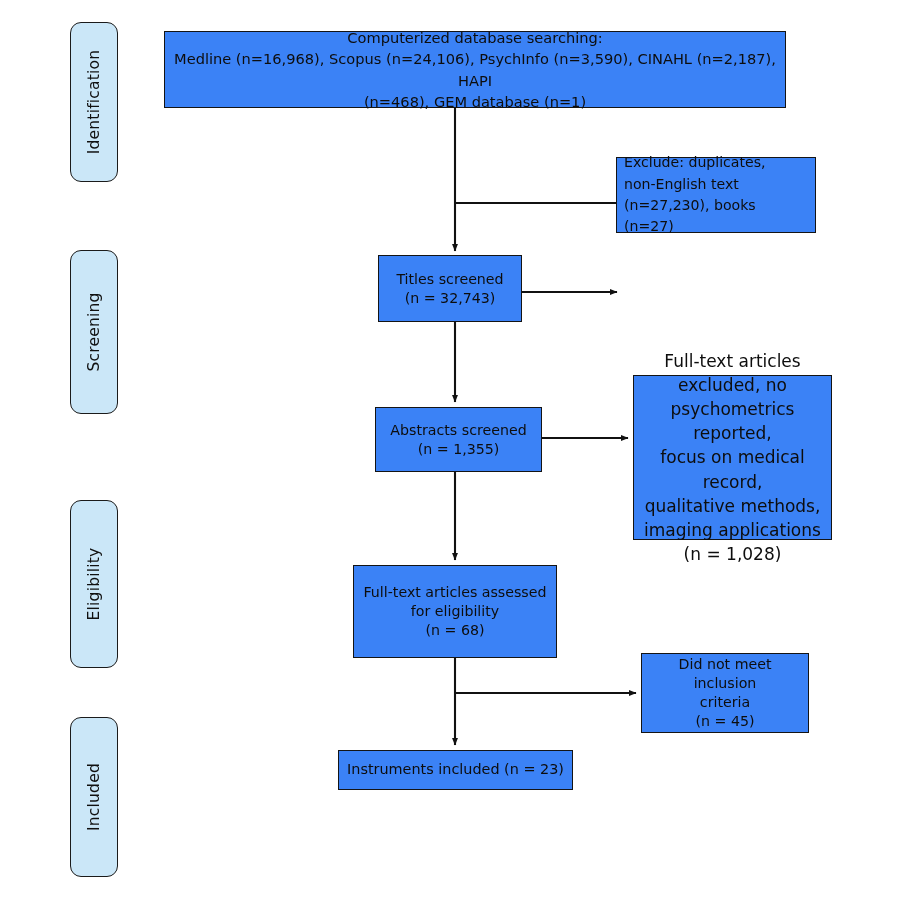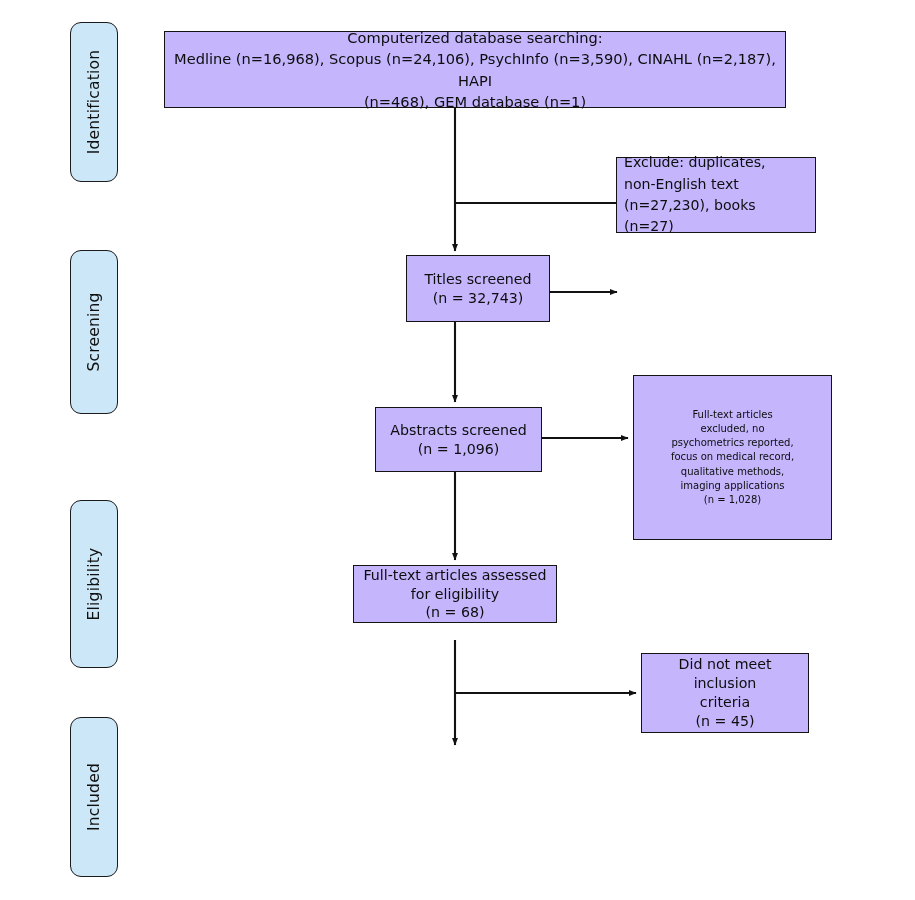--- a/index.html
+++ b/index.html
@@ -36,41 +36,41 @@
   .stage-tab .vlabel {
     transform: rotate(-90deg);
     white-space: nowrap;
     font-size: 15.5px;
     color: #101010;
     letter-spacing: 0.2px;
   }
   .node {
     position: absolute;
     box-sizing: border-box;
-    background: #c4b5fd;
+    background: #3b82f6;
     border: 1.9px solid #141414;
     display: flex;
     align-items: center;
     justify-content: center;
     padding: 3px 7px;
   }
   .node .txt {
     width: 100%;
     text-align: center;
     font-size: 14.2px;
     line-height: 1.33;
     color: #0d0d0d;
     white-space: pre-line;
   }
   .node.left-text .txt {
     text-align: left;
   }
   #node-search .txt { font-size: 14.6px; line-height: 1.45; }
   #node-exclude-dupes .txt { font-size: 14.1px; line-height: 1.52; }
-  #node-fulltext-excluded .txt { font-size: 10px; line-height: 1.42; }
+  #node-fulltext-excluded .txt { font-size: 17px; line-height: 1.42; }
   #node-instruments .txt { font-size: 14.4px; }
 </style>
 </head>
 <body>
 
 <div id="canvas">
 
   <svg id="connectors" viewBox="0 0 915 900" xmlns="http://www.w3.org/2000/svg">
     <defs>
       <marker id="arrowhead" markerWidth="9" markerHeight="9" refX="7.4" refY="3.1" orient="auto" markerUnits="userSpaceOnUse">
@@ -114,47 +114,50 @@
 Medline (n=16,968), Scopus (n=24,106), PsychInfo (n=3,590), CINAHL (n=2,187), HAPI
 (n=468), GEM database (n=1)</span>
   </div>
 
   <div class="node left-text" id="node-exclude-dupes" style="left:616px; top:157px; width:200px; height:76px;">
     <span class="txt">Exclude:  duplicates,
 non-English text
 (n=27,230), books (n=27)</span>
   </div>
 
-  <div class="node" id="node-titles" style="left:378px; top:255px; width:144px; height:67px;margin-left:28px;">
+  <div class="node" id="node-titles" style="left:378px; top:255px; width:144px; height:67px;">
     <span class="txt">Titles screened
 (n = 32,743)</span>
   </div>
 
 
   <div class="node" id="node-abstracts" style="left:375px; top:407px; width:167px; height:65px;">
     <span class="txt">Abstracts screened
-(n = 1,096)</span>
+(n = 1,355)</span>
   </div>
 
   <div class="node" id="node-fulltext-excluded" style="left:633px; top:375px; width:199px; height:165px;">
     <span class="txt">Full-text articles
 excluded, no
 psychometrics reported,
 focus on medical record,
 qualitative methods,
 imaging applications
 (n = 1,028)</span>
   </div>
 
-  <div class="node" id="node-fulltext-assessed" style="left:353px; top:565px; width:204px; height:58px;">
+  <div class="node" id="node-fulltext-assessed" style="left:353px; top:565px; width:204px; height:93px;">
     <span class="txt">Full-text articles assessed
 for eligibility
 (n = 68)</span>
   </div>
 
   <div class="node" id="node-not-meet" style="left:641px; top:653px; width:168px; height:80px;">
     <span class="txt">Did not meet inclusion
 criteria
 (n = 45)</span>
   </div>
 
+  <div class="node" id="node-instruments" style="left:338px; top:750px; width:235px; height:40px;">
+    <span class="txt">Instruments included (n = 23)</span>
+  </div>
 
 </div>
 
 </body></html>

